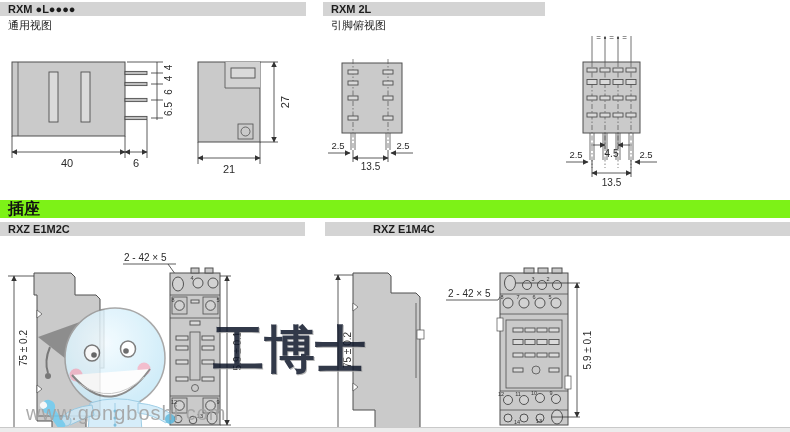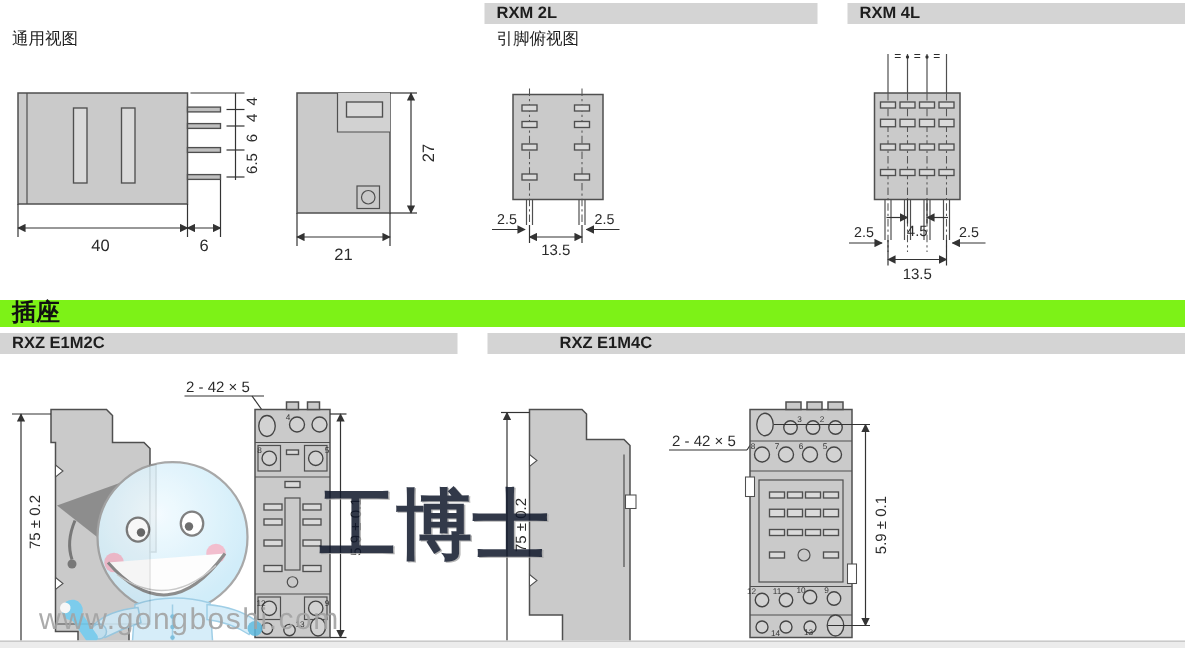--- a/index.html
+++ b/index.html
@@ -38,22 +38,22 @@
 <div id="page">
 
   <svg width="0" height="0" style="position:absolute" aria-hidden="true">
     <defs>
       <marker id="arw" viewBox="0 0 10 10" refX="9" refY="5" markerWidth="7" markerHeight="7" orient="auto-start-reverse">
           <path d="M0,0 L10,5 L0,10 z" fill="#333"></path>
         </marker>
     </defs>
   </svg>
 
+  <div class="hbar" style="left:0;top:2px;width:306px;">RXM ●L●●●●</div>
   <div class="hbar" style="left:323px;top:2px;width:222px;">RXM 2L</div>
-  <div class="hbar" style="left:565px;top:2px;width:225px;">RXM 4L</div>
   <div class="subt" style="left:8px;top:18px;">通用视图</div>
   <div class="subt" style="left:331px;top:18px;">引脚俯视图</div>
 
   <svg class="abs" style="left:5px;top:46px;" width="170" height="130" viewBox="0 0 170 130">
     <g>
       <rect class="ol" x="7" y="16" width="113" height="74"></rect>
       <line class="thin" x1="13" y1="16" x2="13" y2="90"></line>
       <rect class="ol2" x="44" y="26" width="9" height="50"></rect>
       <rect class="ol2" x="76" y="26" width="9" height="50"></rect>
       <rect class="pin" x="120" y="25.4" width="22" height="3.2"></rect>

